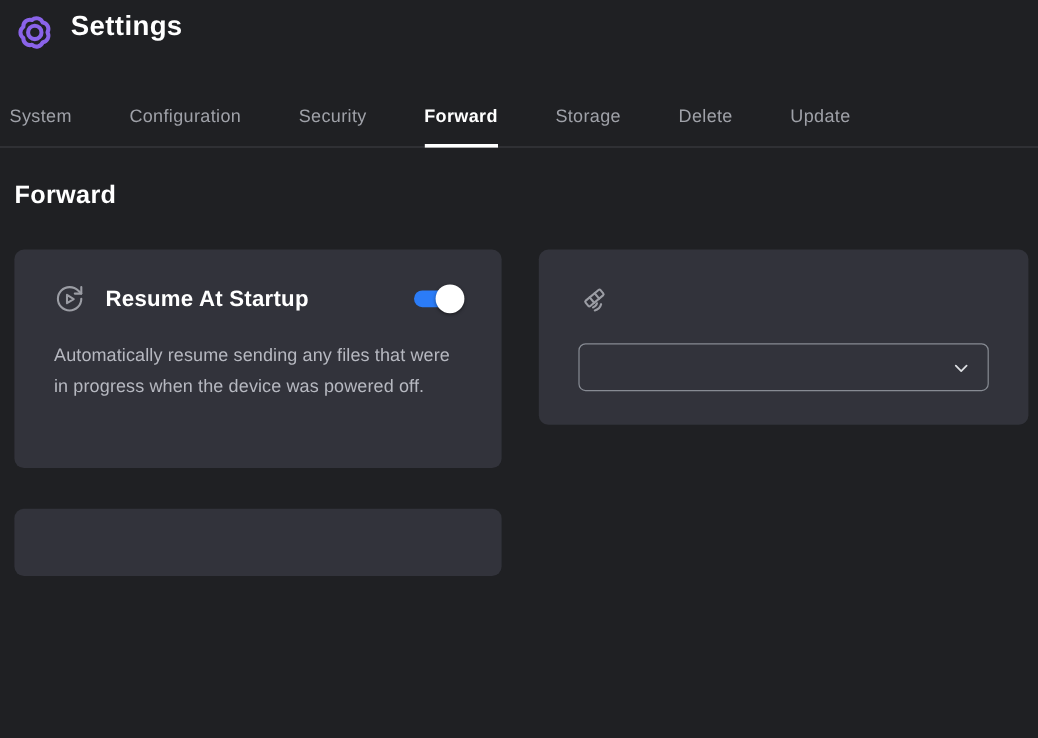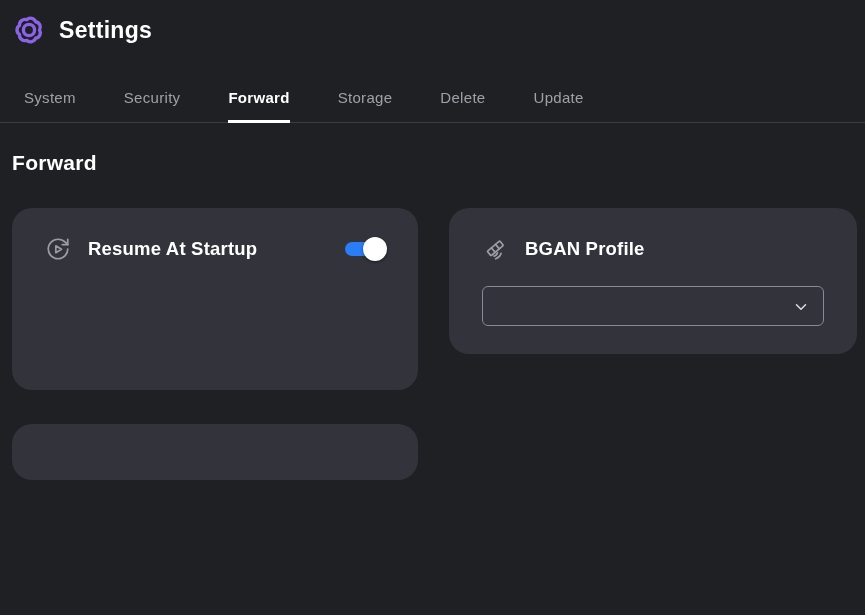--- a/index.html
+++ b/index.html
@@ -5,32 +5,32 @@
   * { box-sizing: border-box; margin: 0; padding: 0; }
   html,body { width: 865px; height: 615px; }
   body {
     background: #1f2023;
     font-family: "Liberation Sans", sans-serif;
     color: #fff;
     overflow: hidden;
   }
   
   .app-header {
-    display: flex; align-items: center;
+    display: flex; 
     padding: 8px 0 0 10px; height: 52px;
   }
   .app-header .gear { width: 38px; height: 38px; display: block; }
   .app-title {
     font-size: 23px; font-weight: 700; margin-left: 11px;
     letter-spacing: .3px;
   }
   
   .tabbar {
     margin-top: 37px;
-    padding-left: 24px;
+    padding-left: 8px;
     border-bottom: 1px solid #3b3c41;
     display: flex; gap: 48px;
   }
   .tab {
     font-size: 15px; color: #9fa1a8; letter-spacing: .3px;
     padding-bottom: 14px; border-bottom: 3px solid transparent;
     margin-bottom: -1px; cursor: pointer; white-space: nowrap;
   }
   .tab.active { color: #ffffff; font-weight: 700; border-bottom-color: #ffffff; }
   
@@ -41,21 +41,21 @@
   
   .cards {
     margin: 33px 8px 0 12px;
     display: grid;
     grid-template-columns: 406px 408px;
     column-gap: 31px; row-gap: 34px;
     align-items: start;
   }
   .card {
     background: #32333b;
-    border-radius: 20px;
+    border-radius: 8px;
     padding: 28px 33px;
   }
   .card.tall { min-height: 182px; }
   .card-head { display: flex; align-items: center; }
   .card-icon { width: 26px; height: 26px; flex: 0 0 auto; display: block; }
   .card-icon * { stroke: #9b9da4; stroke-width: 1.6; fill: none;
                  stroke-linecap: round; stroke-linejoin: round; }
   .card-title {
     margin-left: 17px;
     font-size: 18.5px; font-weight: 600; letter-spacing: .2px; color: #fff;
@@ -101,20 +101,21 @@
 <div class="app-header">
   <svg class="gear" viewBox="0 0 36 36">
     <path d="M28 18 A5.2 5.2 0 0 1 24.24 25.82 A5.2 5.2 0 0 1 15.78 27.75 A5.2 5.2 0 0 1 8.99 22.34 A5.2 5.2 0 0 1 8.99 13.66 A5.2 5.2 0 0 1 15.78 8.25 A5.2 5.2 0 0 1 24.24 10.18 A5.2 5.2 0 0 1 28 18 Z" fill="none" stroke="#8a63e9" stroke-width="3.2" stroke-linejoin="round"></path>
     <circle cx="18" cy="18" r="5.3" fill="none" stroke="#8a63e9" stroke-width="3.2"></circle>
   </svg>
   <div class="app-title">Settings</div>
 </div>
 
 <div class="tabbar">
   <div class="tab">System</div>
+  <div class="tab">Configuration</div>
   <div class="tab">Security</div>
   <div class="tab active">Forward</div>
   <div class="tab">Storage</div>
   <div class="tab">Delete</div>
   <div class="tab">Update</div>
 </div>
 
 <h2 class="page-heading">Forward</h2>
 
 <div class="cards">
@@ -124,34 +125,34 @@
       <svg class="card-icon" viewBox="0 0 24 24">
         <path d="M21 12a9 9 0 1 1-9-9c2.52 0 4.93 1 6.74 2.74L21 8"></path>
         <path d="M21 3v5h-5"></path>
         <path d="M10 9l5.2 3.2L10 15.4z"></path>
       </svg>
       <div class="card-title">Resume At Startup</div>
       <div class="switch" data-state="on">
         <div class="knob"></div>
       </div>
     </div>
+    <div class="card-desc">Automatically resume sending any files that were in progress when the device was powered off.</div>
   </div>
 
 
   <div class="card">
     <div class="card-head">
       <svg class="card-icon" viewBox="0 0 24 24">
         <g transform="rotate(-40 12 11)">
           <rect x="4.5" y="8.8" width="15" height="5.4" rx="1.1"></rect>
           <path d="M9.5 8.8v5.4M14.5 8.8v5.4"></path>
         </g>
         <path d="M11.2 18.6a4.4 4.4 0 0 0 3.1-3.1"></path>
         <path d="M12.6 21a7 7 0 0 0 4.9-4.9"></path>
       </svg>
-      <div class="card-title">BGAN Profile</div>
     </div>
     <div class="select">
       <span></span>
       <svg class="chev" viewBox="0 0 24 24">
         <path d="M6 9l6 6 6-6"></path>
       </svg>
     </div>
   </div>
 
   <div class="card">

